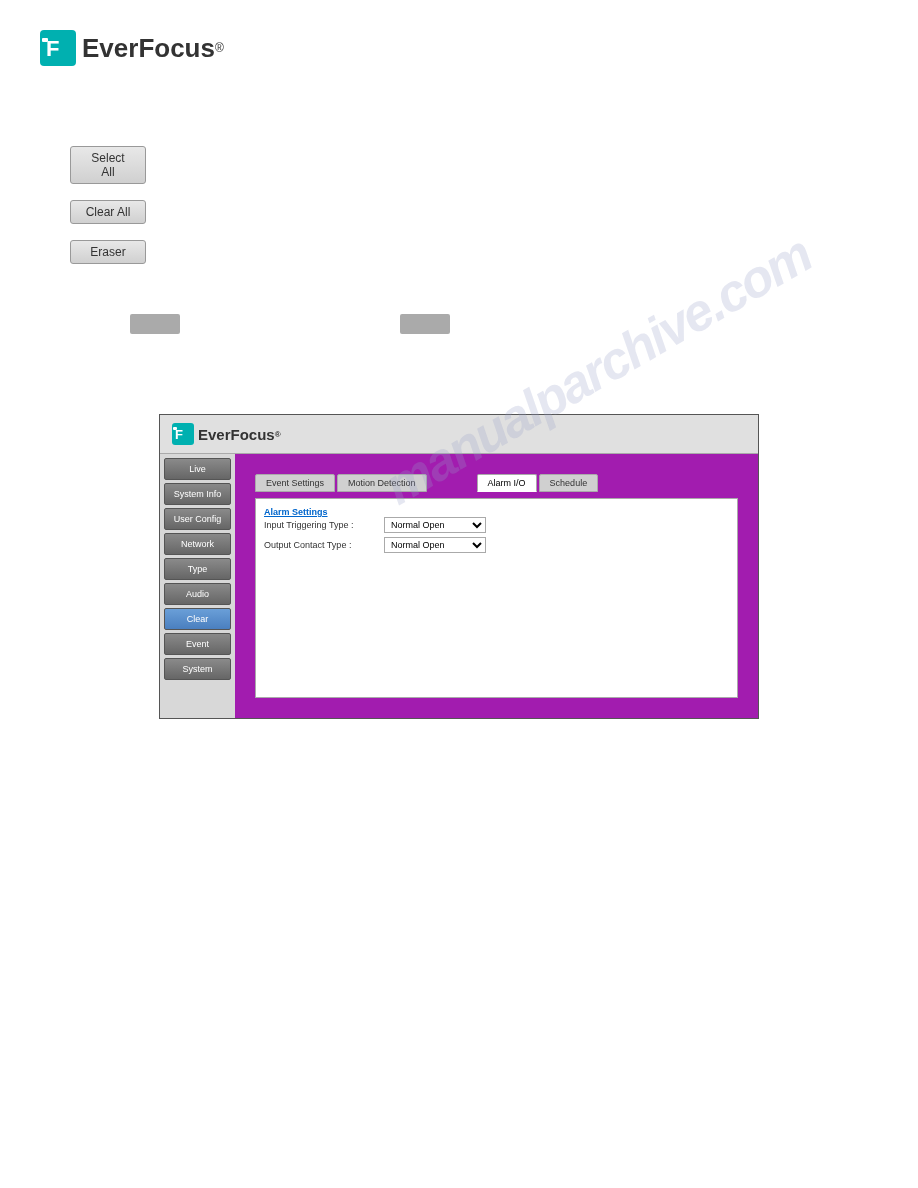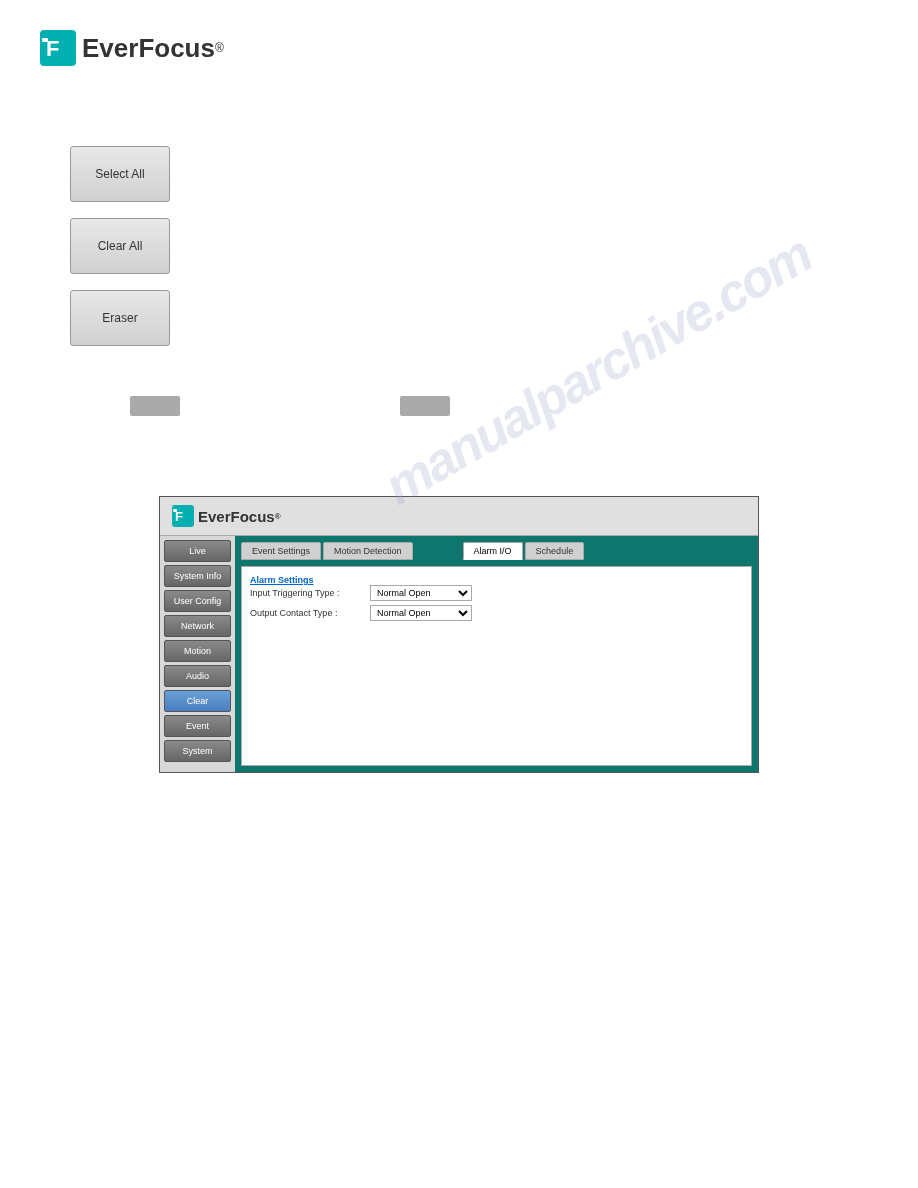--- a/index.html
+++ b/index.html
@@ -37,28 +37,28 @@
 
     .buttons-area {
       display: flex;
       flex-direction: column;
       gap: 16px;
       margin-left: 30px;
     }
 
     .action-btn {
       display: inline-block;
-      padding: 20px 14px;
+      padding: 4px 14px;
       background: linear-gradient(to bottom, #e8e8e8, #d0d0d0);
       border: 1px solid #999;
       border-radius: 3px;
       cursor: pointer;
       font-size: 12px;
       color: #333;
-      width: 100px;
+      width: 76px;
       text-align: center;
     }
 
     
     .watermark {
       position: absolute;
       top: 340px;
       right: 80px;
       font-size: 52px;
       color: rgba(150, 160, 200, 0.25);
@@ -138,22 +138,22 @@
       border: 1px solid #555;
     }
 
     .sidebar-btn.active {
       background: linear-gradient(to bottom, #6a9fd8, #4a7fbf);
     }
 
     
     .inner-main {
       flex: 1;
-      padding: 6px;
-      background: #0f766e;
+      padding: 20px;
+      background: #a21caf;
     }
 
     .tabs-row {
       display: flex;
       gap: 2px;
       margin-bottom: 6px;
     }
 
     .tab-item {
       padding: 3px 10px;
@@ -275,21 +275,21 @@
       <span style="font-size:8px;vertical-align:super;">®</span>
   </div>
 
   <div class="inner-layout">
 
     <div class="inner-sidebar">
       <div class="sidebar-btn">Live</div>
       <div class="sidebar-btn">System Info</div>
       <div class="sidebar-btn">User Config</div>
       <div class="sidebar-btn">Network</div>
-      <div class="sidebar-btn">Motion</div>
+      <div class="sidebar-btn">Type</div>
       <div class="sidebar-btn">Audio</div>
       <div class="sidebar-btn active">Clear</div>
       <div class="sidebar-btn">Event</div>
       <div class="sidebar-btn">System</div>
     </div>
 
     <div class="inner-main">
 
       <div class="tabs-row">
         <div class="tab-item">Event Settings</div>

